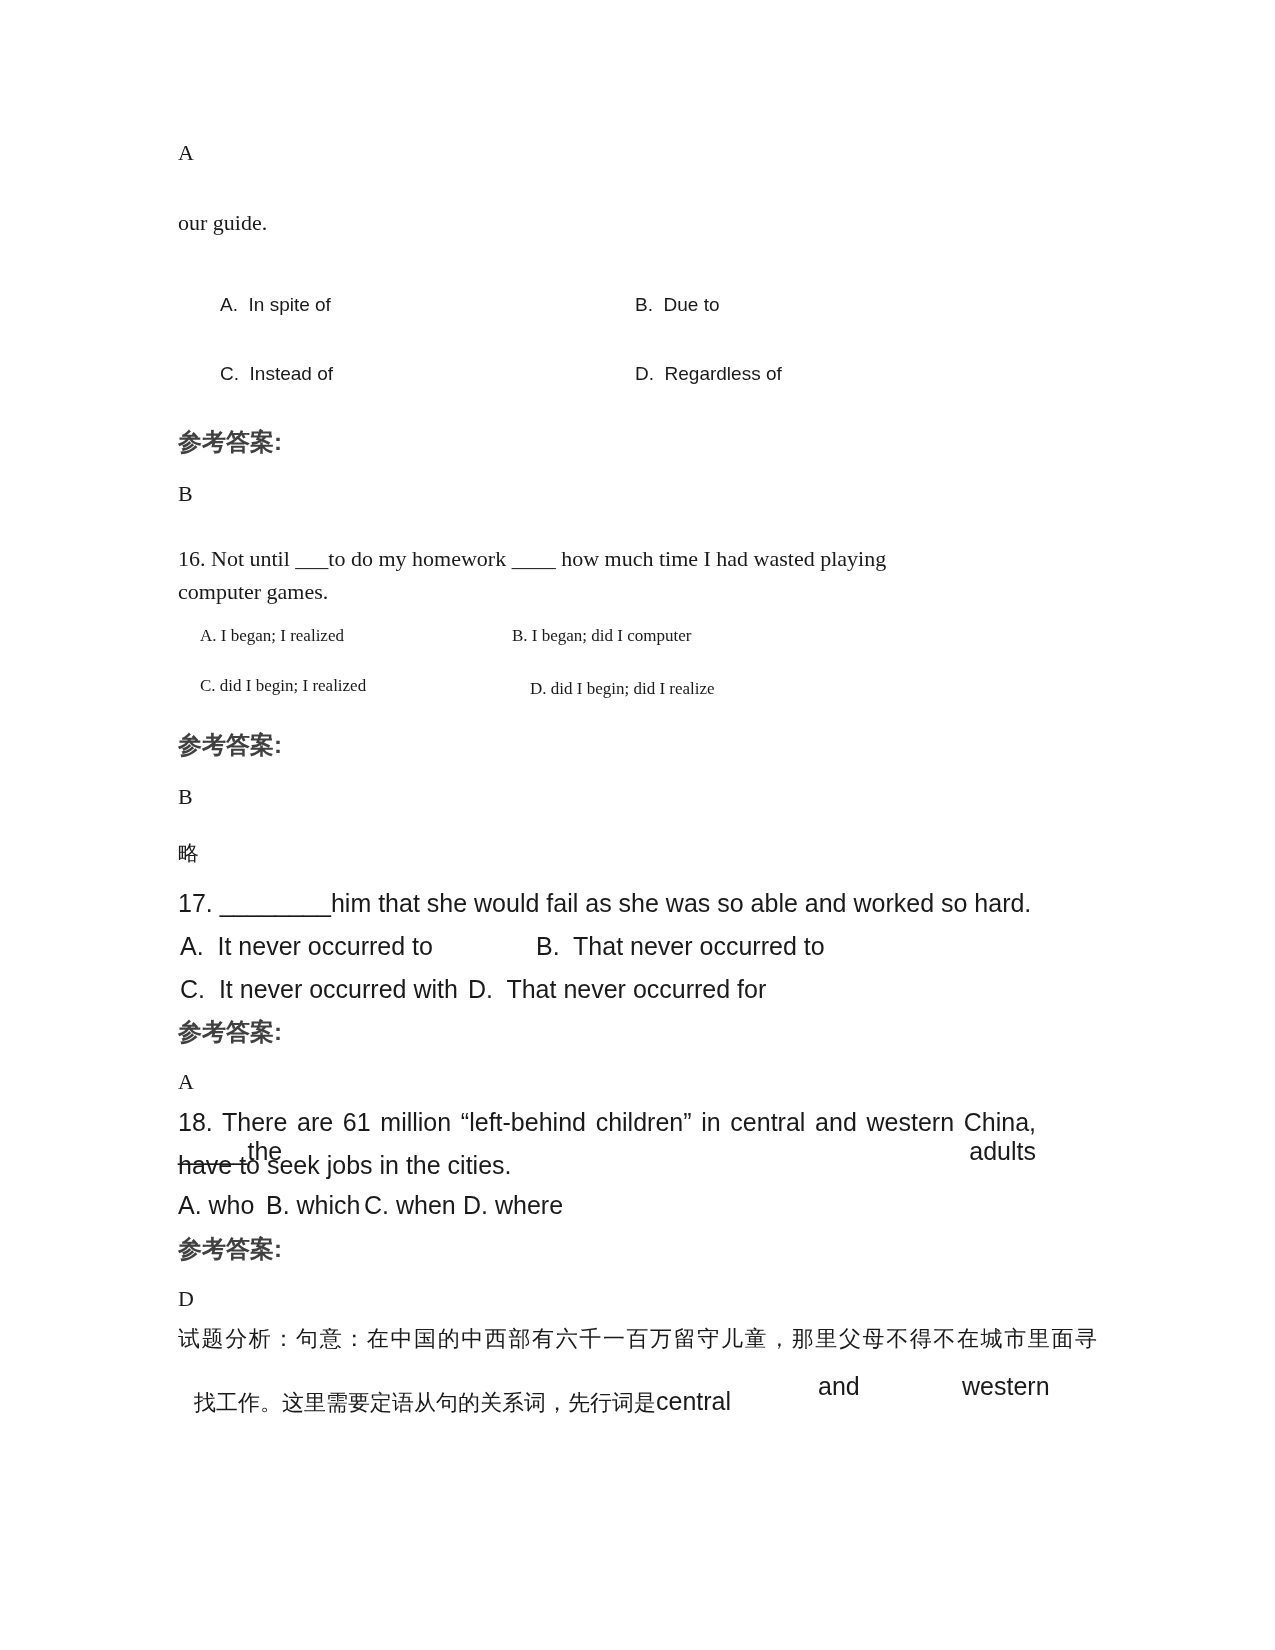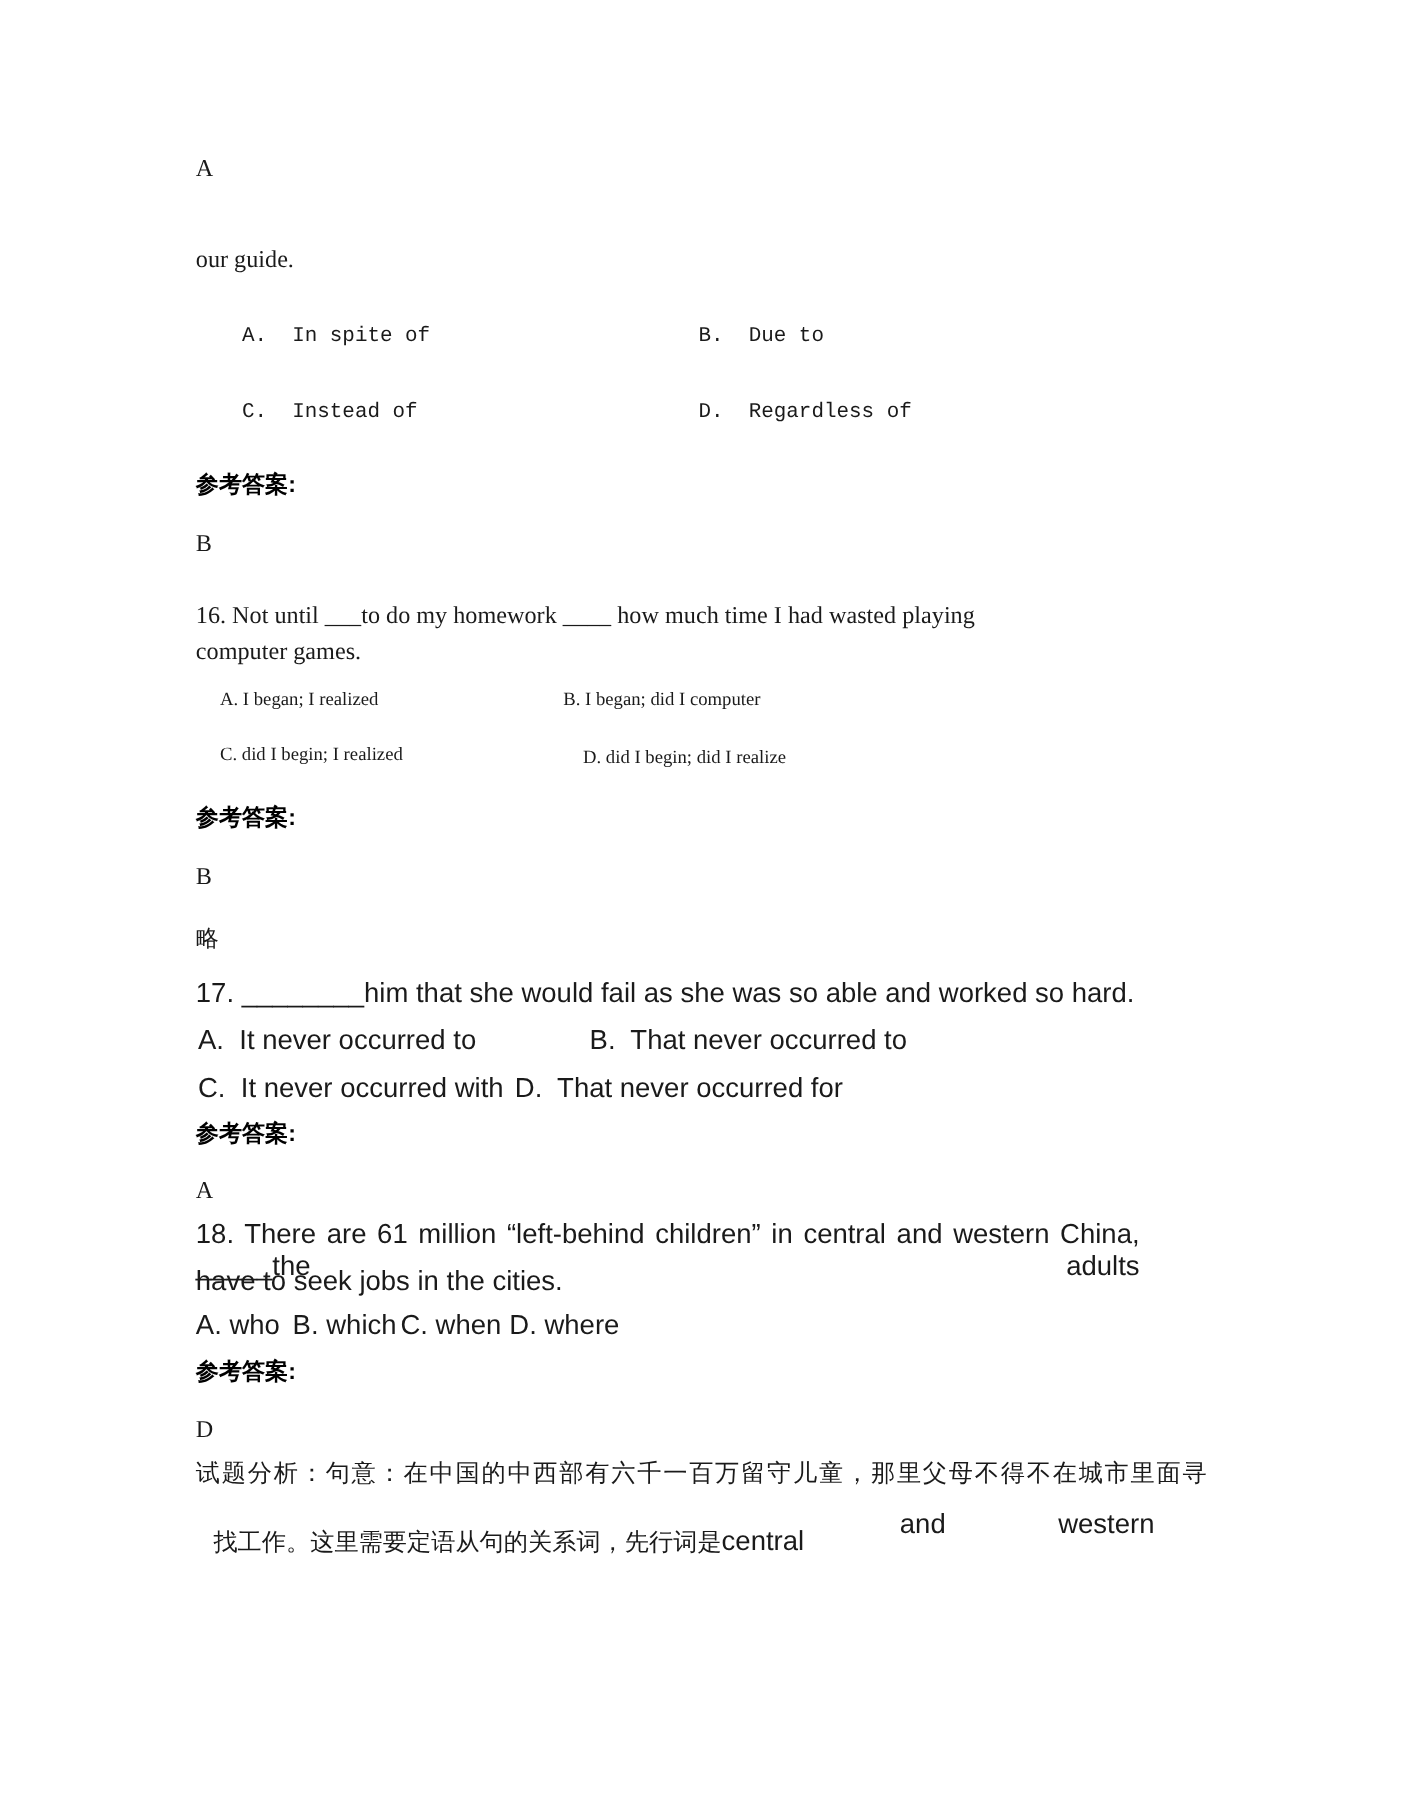--- a/index.html
+++ b/index.html
@@ -9,44 +9,44 @@
       width: 1275px;
       height: 1650px;
       background: #ffffff;
       color: #1a1a1a;
       overflow: hidden;
       margin: 0 auto;
     }
     .abs { position: absolute; white-space: pre-wrap; }
     .serif   { font-family: "Liberation Serif", "DejaVu Serif", serif; font-size: 22px; }
     .serif-sm{ font-family: "Liberation Serif", "DejaVu Serif", serif; font-size: 17px; }
-    .mono    { font-family: Liberation Mono, monospace; font-size: 19px; }
+    .mono    { font-family: Liberation Sans, sans-serif; font-size: 19px; }
     .sans    { font-family: "Liberation Sans", "DejaVu Sans", sans-serif; font-size: 25px; }
     .cjk     { font-family: "Liberation Serif", "DejaVu Serif", serif; font-size: 22px; }
     .ans-label {
       font-family: "Liberation Sans", "DejaVu Sans", sans-serif;
-      font-size: 21px;
+      font-size: 24px;
       font-weight: 700;
-      color: #000000;
+      color: #404040;
     }
     .justify-line {
       text-align: justify;
       text-align-last: justify;
     }
     .w-q18 { width: 858px; }
     .w-full { width: 919px; }
   </style>
 </head>
 <body>
 
 <div class="page">
 
   <div class="abs serif" style="left:178px; top:140px;">A</div>
 
-  <div class="abs serif" style="left:178px; top:223px;">our guide.</div>
+  <div class="abs serif" style="left:178px; top:210px;">our guide.</div>
 
   <div class="abs mono" style="left:220px; top:294px;">A.  In spite of</div>
   <div class="abs mono" style="left:635px; top:294px;">B.  Due to</div>
   <div class="abs mono" style="left:220px; top:363px;">C.  Instead of</div>
   <div class="abs mono" style="left:635px; top:363px;">D.  Regardless of</div>
 
   <div class="abs ans-label" style="left:178px; top:426px;">参考答案:</div>
   <div class="abs serif" style="left:178px; top:481px;">B</div>
 
   <div class="abs serif" style="left:178px; top:546px;">16. Not until ___to do my homework ____ how much time I had wasted playing</div>

